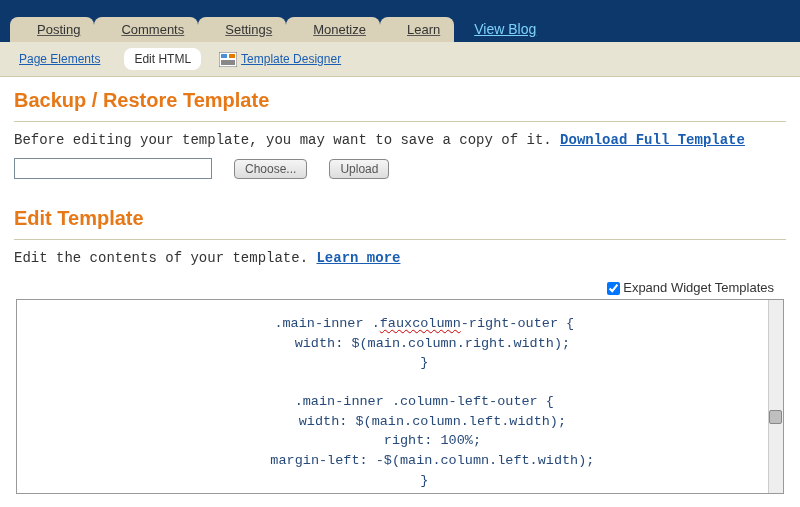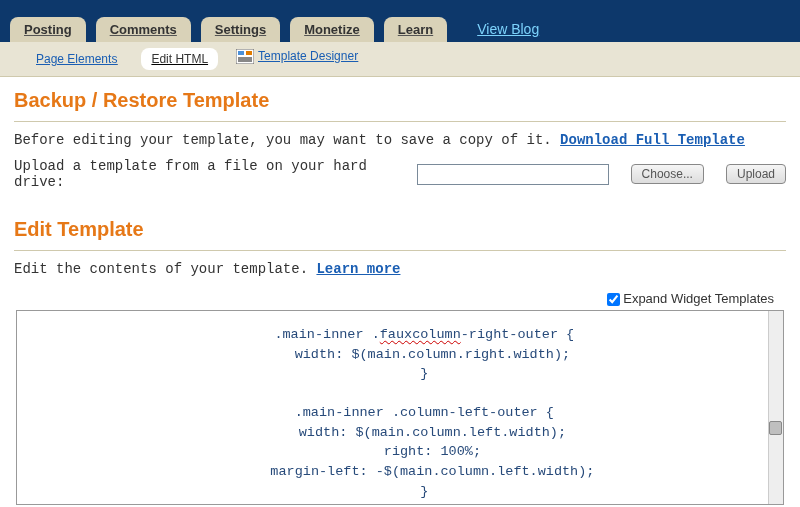--- a/index.html
+++ b/index.html
@@ -1,22 +1,22 @@
 <!DOCTYPE html>
 <html><head>
 <meta charset="utf-8">
 <style>
 * { box-sizing: border-box; margin: 0; padding: 0; }
 body { font-family: Verdana, Arial, sans-serif; font-size: 13px; background: #fff; width: 800px; }
 .topbar { background: #0d386b; height: 16px; }
 .maintabs { background: #0d386b; display: flex; align-items: flex-end; padding: 0 8px 0 10px; height: 26px; }
-.maintab { background: #d9d2b8; color: #333; padding: 5px 14px 5px 14px; margin-right: 10px; border-radius: 8px 8px 0 0; font-weight: bold; font-size: 13px; text-decoration: underline; cursor: pointer; text-decoration-color: #555; }
+.maintab { background: #d9d2b8; color: #333; padding: 5px 14px 5px 27px; margin-right: 0; border-radius: 8px 8px 0 0; font-weight: normal; font-size: 13px; text-decoration: underline; cursor: pointer; text-decoration-color: #555; }
 .maintab.active { background: #e8e4d4; color: #000; text-decoration: none; }
 .viewblog { color: #7dd3fc; text-decoration: underline; margin-left: 20px; padding-bottom: 5px; font-size: 14px; cursor: pointer; }
-.subtabs { background: #e8e4d4; display: flex; padding: 6px 30px; border-bottom: 1px solid #cfc9ad; text-decoration: underline; }
+.subtabs { background: #e8e4d4; display: flex; align-items: center; padding: 6px 13px; border-bottom: 1px solid #cfc9ad; }
 .subtab { color: #1a5eb3; text-decoration: underline; font-size: 12px; margin-right: 18px; cursor: pointer; padding: 4px 6px; }
 .subtab.active { background: #fff; color: #333; text-decoration: none; padding: 4px 10px; border-radius: 8px; }
 .designer-icon { width: 18px; height: 15px; display: inline-block; vertical-align: middle; margin-right: 4px; }
 .content { padding: 12px 14px; font-family: "Trebuchet MS", Verdana, sans-serif; }
 h2.section { color: #e67817; font-size: 20px; font-weight: bold; border-bottom: 1px solid #cfc9ad; padding-bottom: 9px; margin-bottom: 10px; }
 .bodytext { color: #333; font-size: 14px; margin-bottom: 10px; font-family: "Lucida Console", "Courier New", monospace; letter-spacing: 0; }
 a.ln { color: #1a5eb3; text-decoration: underline; font-weight: bold; }
 .uploadrow { display: flex; align-items: center; margin-top: 6px; margin-bottom: 28px; }
 .uploadrow label { font-size: 14px; color: #333; margin-right: 6px; font-family: "Lucida Console","Courier New",monospace; }
 .uploadrow input[type=text] { width: 198px; height: 21px; border: 1px solid #7a8a99; background: #fff; font-size: 12px; padding: 1px 3px; }
@@ -57,21 +57,20 @@
     </span><a class="subtab" style="margin:0;padding:0;">Template Designer</a>
   </span>
 </div>
 
 <div class="content">
   <h2 class="section">Backup / Restore Template</h2>
   <p class="bodytext">
     <span>Before editing your template, you may want to save a copy of it. </span><a class="ln">Download Full Template</a>
   </p>
   <div class="uploadrow">
-    <label>Upload a template from a file on your hard drive:</label>
     <input type="text" style="">
     <button class="btn">Choose...</button>
     <button class="btn">Upload</button>
   </div>
 
   <h2 class="section">Edit Template</h2>
   <p class="bodytext">
     <span>Edit the contents of your template. </span><a class="ln">Learn more</a>
   </p>
   <div class="expandrow">

